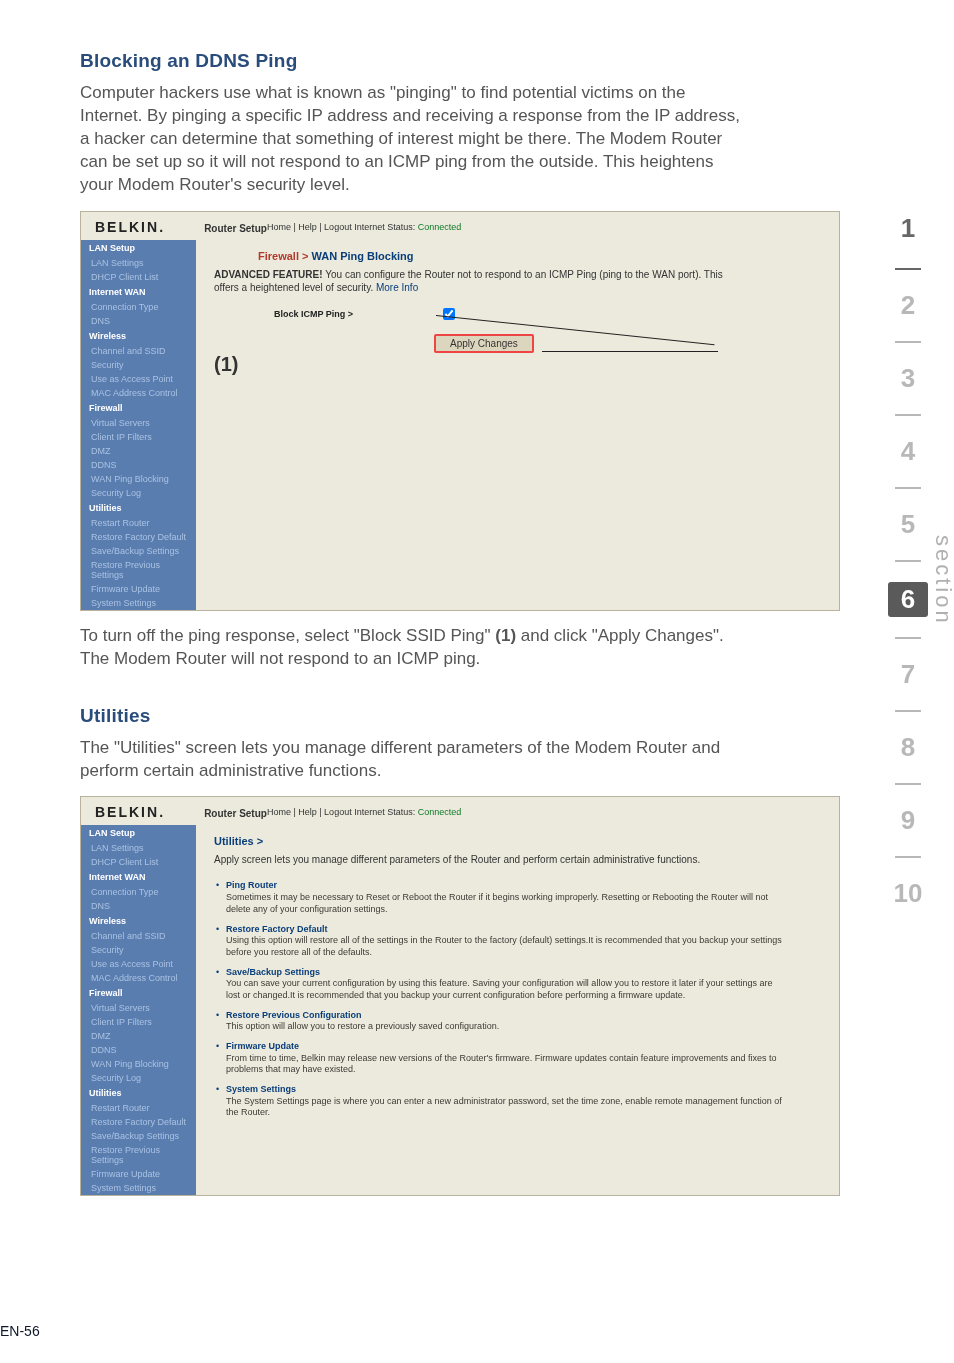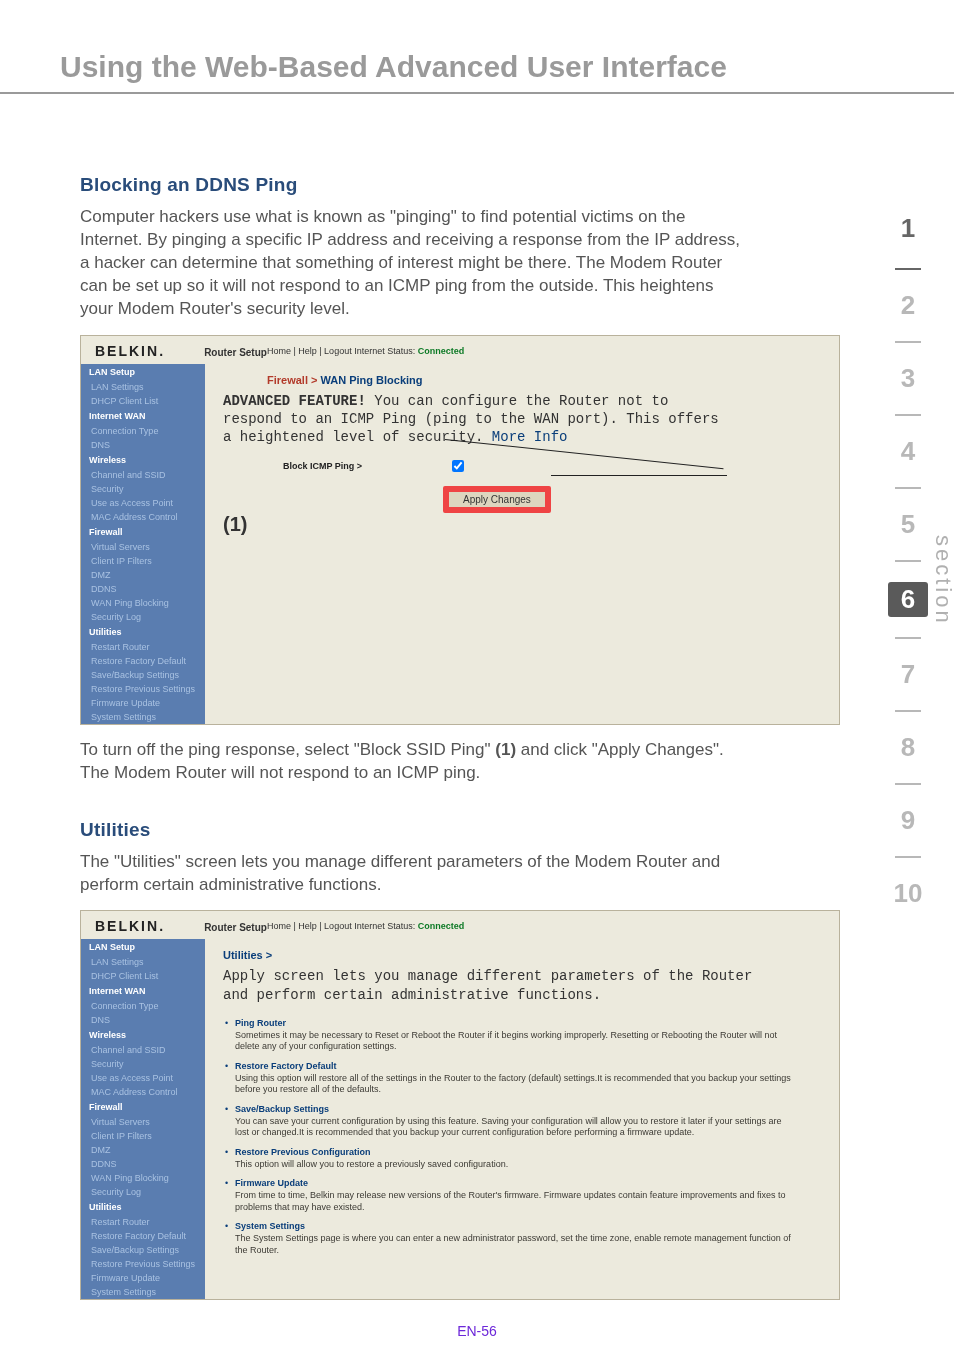--- a/index.html
+++ b/index.html
@@ -9,62 +9,61 @@
   .content { padding: 0 80px 0 80px; width: 830px; }
   h2.blue { font-size: 19px; color: #294c7a; font-weight: bold; margin-bottom: 10px; letter-spacing: 0.2px; }
   p.body { font-size: 17px; color: #555555; line-height: 1.35; margin-bottom: 12px; }
   p.body .bold { font-weight: bold; color:#555; }
   .screenshot { width: 760px; margin: 14px 0 14px 0; border: 1px solid #b9b29c; background:#eceadd; }
 
   
   .shot-top { display:flex; justify-content:flex-start; align-items:center; padding:6px 10px 4px 14px; background:#eceadd; }
   .shot-logo { font-family: Arial, sans-serif; font-size:14px; font-weight:bold; color:#222; letter-spacing:2px; }
   .shot-right-bar { font-size:9px; color:#333; }
-  .shot-right-bar .green { color:#0d7a26; font-weight:bold; }
+  .shot-right-bar .green { color:#0d7a26; font-weight:normal; }
   .shot-title-top { font-size:10px; font-weight:bold; color:#333; padding-left:8px; }
   .shot-body { display:flex; min-height:340px; }
-  .shot-nav { width:124px; background:#5a7db0; font-size:9px; color:#b9d0ec; }
+  .shot-nav { width:115px; background:#5a7db0; font-size:9px; color:#b9d0ec; }
   .shot-nav .nav-h { color:#fff; font-weight:bold; padding:3px 8px; font-size:9px; }
   .shot-nav .nav-i { color:#a9c2e2; padding:2px 8px 2px 10px; }
   .shot-main { flex:1; background:#eceadd; padding:10px 14px 14px 18px; position:relative; }
   .shot-main-title { font-size:11px; font-weight:bold; }
   .shot-main-title .b1 { color:#b23a2a;margin-left:44px; }
   .shot-main-title .b2 { color:#0a3e7a; }
-  .shot-desc { font-size:14px; color:#333; margin:6px 0 14px 0; max-width:510px; line-height:1.3;font-family:Liberation Mono, monospace; }
+  .shot-desc { font-size:10px; color:#333; margin:6px 0 14px 0; max-width:510px; line-height:1.3; }
   .shot-desc a { color:#0a3e7a; text-decoration:none; }
   .shot-row { display:flex; align-items:center; font-size:9px; margin-bottom:14px; padding-left:60px;gap:45px; }
   .shot-row label { font-weight:bold; color:#222; width:120px; display:inline-block;}
   .shot-row input { width:12px; height:12px; border:1px solid #888; background:#fff; margin-left:4px; }
-  .shot-btn { display:block; margin: 6px 0 0 220px; font-size:10px; padding:2px 14px; background:#ddd6bf; border:6px solid #ef4444; border-radius:2px; cursor:pointer; color:#333;}
+  .shot-btn { display:block; margin: 6px 0 0 220px; font-size:10px; padding:2px 14px; background:#ddd6bf; border:2px solid #ef4444; border-radius:2px; cursor:pointer; color:#333;}
   .shot-callout-line { position:absolute; border-top:1px solid #222; }
   .shot-callout-1 { left:540px; top:100px; font-size:20px; font-weight:bold; color:#333; }
 
   .shot-util-list { font-size:9px; color:#333; padding-left:12px; }
   .shot-util-list li { list-style:none; padding-bottom:8px; line-height:1.3; position:relative; }
   .shot-util-list li:before { content:"•"; color:#0a3e7a; position:absolute; left:-10px; top:0; }
   .shot-util-list li .u-t { font-weight:bold; color:#0a3e7a; display:block; }
   .shot-util-list li .u-d { color:#3c3a34; display:block; max-width:560px; }
 
   
   .side-tabs { position:absolute; right:26px; top:213px; text-align:center; }
   .side-tabs .sec-label { writing-mode: vertical-rl; text-orientation: mixed; font-size:22px; color:#b0b0b0; letter-spacing:3px; position:absolute; left:42px; top:322px; }
   .side-tabs .tnum { font-size:26px; color:#b8b8b8; font-weight:600; margin-bottom:20px; width:40px; }
   .side-tabs .tnum.dark { color:#666; margin-bottom:24px;}
   .side-tabs .tnum.box { background:#5a5a5a; color:#fff; border-radius:3px; padding:2px 0; }
   .side-tabs .div { width:26px; height:2px; background:#b8b8b8; margin:0 auto 20px auto; }
   .side-tabs .div.dark { background:#666; }
 
-  .footer-pn { position:absolute; bottom:24px; width:100%; text-align:center; font-size:14px; color:#6d28d9; }
+  .footer-pn { position:absolute; bottom:24px; width:100%; font-size:14px; color:#0f172a; }
 
 </style>
 </head>
 <body>
 
 <div class="page">
-  <div class="page-title">Using the Web-Based Advanced User Interface</div>
 
   <div class="content">
 
     <h2 class="blue">Blocking an DDNS Ping</h2>
     <p class="body">Computer hackers use what is known as "pinging" to find potential victims on the Internet. By pinging a specific IP address and receiving a response from the IP address, a hacker can determine that something of interest might be there. The Modem Router can be set up so it will not respond to an ICMP ping from the outside. This heightens your Modem Router's security level.</p>
 
     <div class="screenshot">
       <div class="shot-top">
         <div>
           <span class="shot-logo">BELKIN</span><span class="shot-logo dot">.</span>

